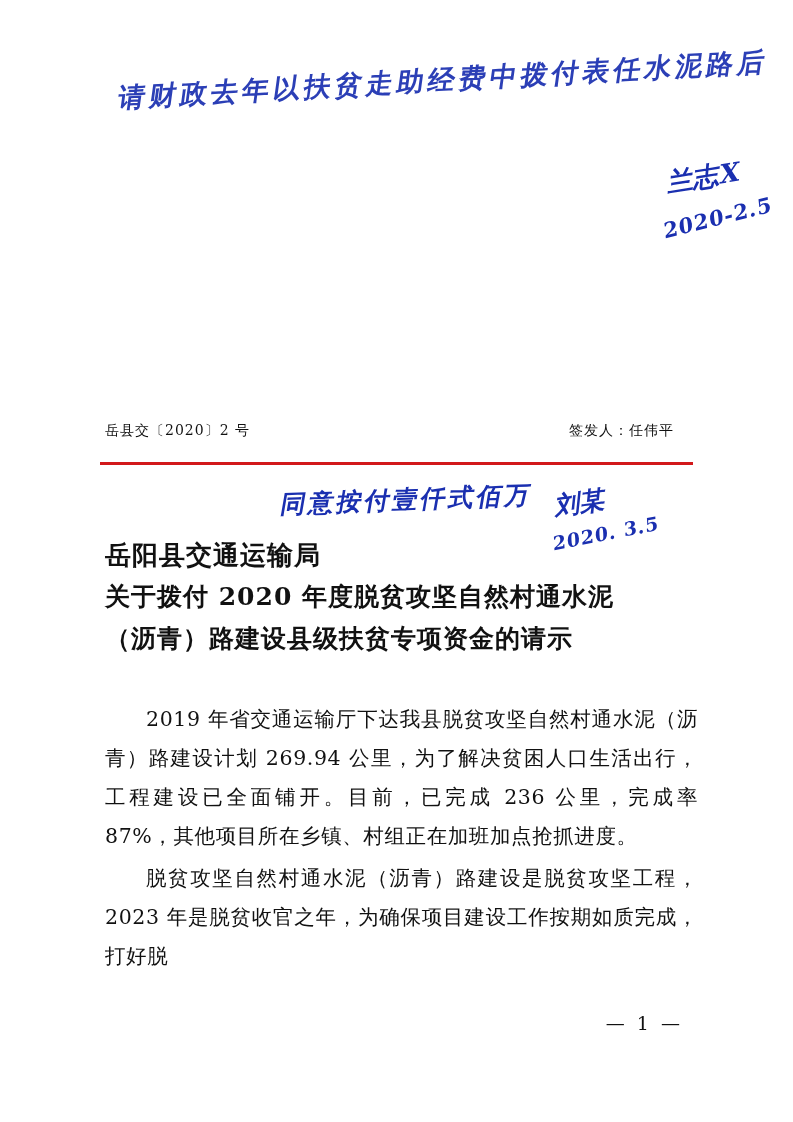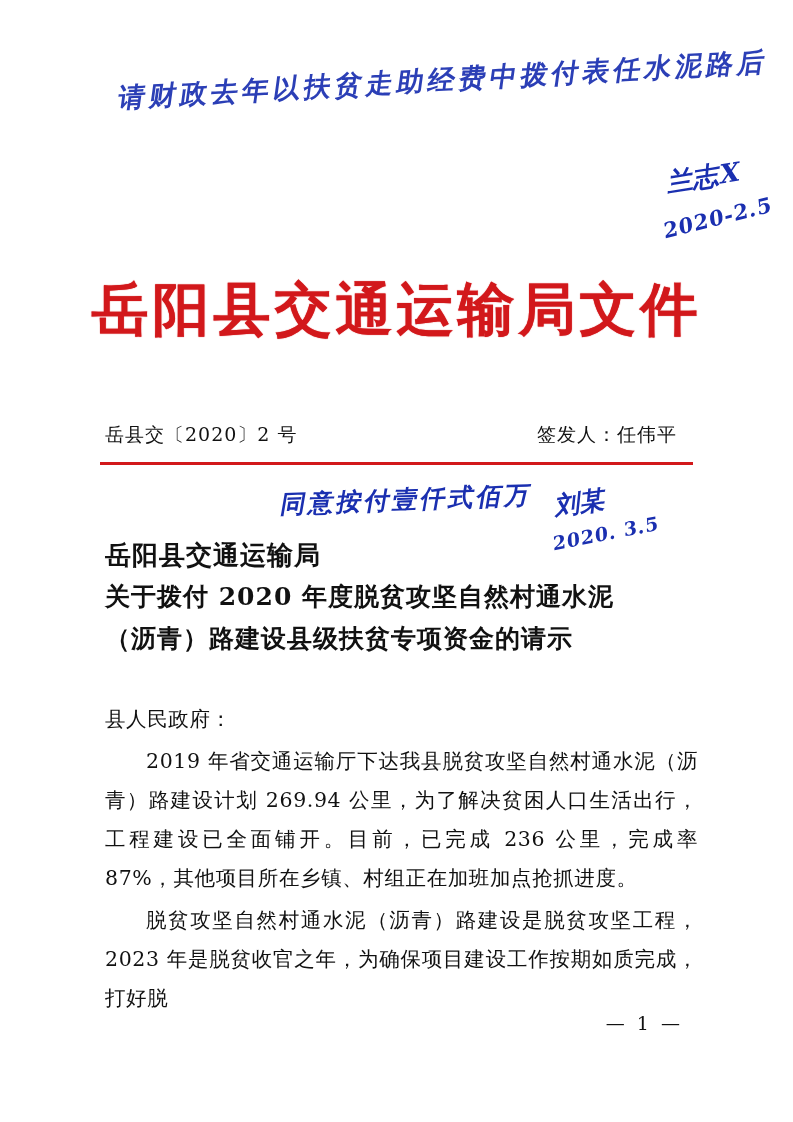--- a/index.html
+++ b/index.html
@@ -81,29 +81,29 @@
     font-size: 57px;
     letter-spacing: 4px;
     white-space: nowrap;
     text-shadow: 0 0 1px #d2181b;
   }
 
   
   .numrow {
     position: absolute;
     left: 105px;
-    right: 100px;
+    right: 113px;
     top: 422px;
     display: flex;
     justify-content: space-between;
-    font-size: 19px;
+    font-size: 14px;
     letter-spacing: 1px;
   }
   .numrow .right {
-    margin-right: 16px;
+    margin-right: 6px;
   }
 
   .redline {
     position: absolute;
     left: 100px;
     right: 100px;
     top: 462px;
     height: 3px;
     background: #d2181b;
   }
@@ -146,40 +146,38 @@
 </style>
 </head>
 <body>
 
 <div class="page">
 
   <div class="hand top">请财政去年以扶贫走助经费中拨付表任水泥路后</div>
   <div class="hand sig1">兰志X</div>
   <div class="hand date1">2020-2.5</div>
 
-  <div class="masthead">岳阳县交通运输局文件</div>
 
   <div class="numrow">
     <span class="left">岳县交〔2020〕2 号</span>
     <span class="right">签发人：任伟平</span>
   </div>
 
   <div class="redline"></div>
 
   <div class="hand mid">同意按付壹仟式佰万</div>
   <div class="hand sig2">刘某</div>
   <div class="hand date2">2020. 3.5</div>
 
   <div class="title">
     <div class="l1">岳阳县交通运输局</div>
     <div class="l2">关于拨付 2020 年度脱贫攻坚自然村通水泥</div>
     <div class="l3">（沥青）路建设县级扶贫专项资金的请示</div>
   </div>
 
   <div class="body">
-    <p>县人民政府：</p>
     <p class="ind">2019 年省交通运输厅下达我县脱贫攻坚自然村通水泥（沥青）路建设计划 269.94 公里，为了解决贫困人口生活出行，工程建设已全面铺开。目前，已完成 236 公里，完成率 87%，其他项目所在乡镇、村组正在加班加点抢抓进度。</p>
     <p class="ind">脱贫攻坚自然村通水泥（沥青）路建设是脱贫攻坚工程，2023 年是脱贫收官之年，为确保项目建设工作按期如质完成，打好脱</p>
   </div>
 
   <div class="pagenum">— 1 —</div>
 
 </div>
 
 </body></html>

